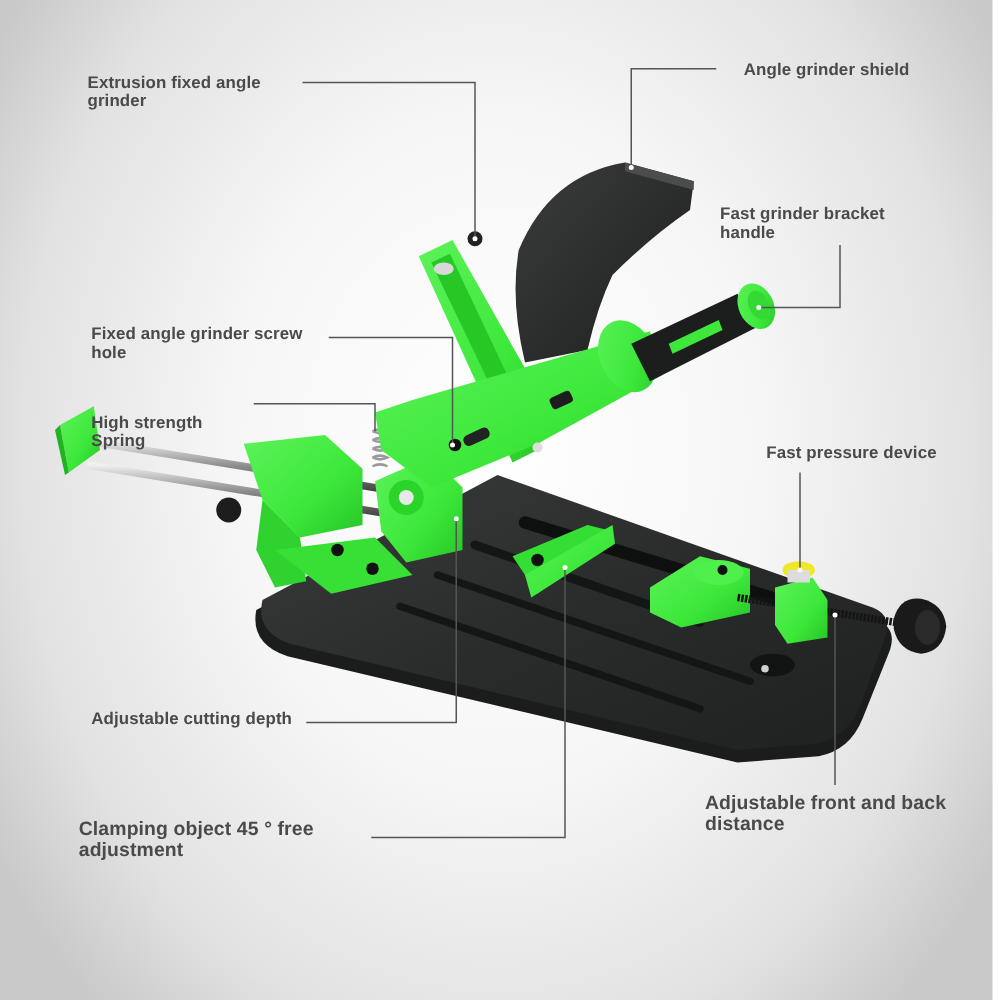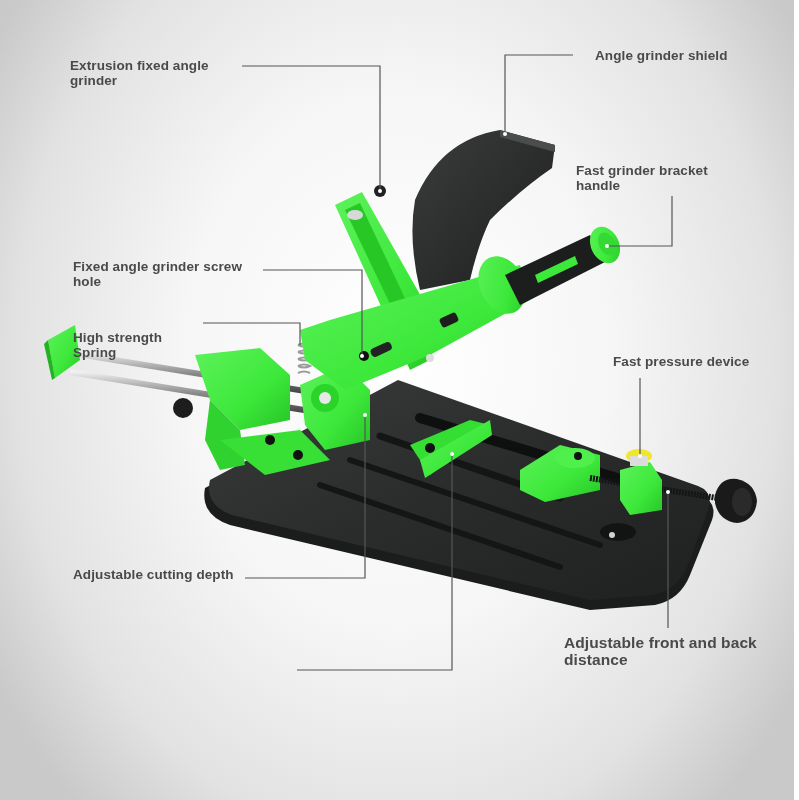--- a/index.html
+++ b/index.html
@@ -151,16 +151,18 @@
 grinder</div>
   <div class="label" style="left:595px;top:48px;">Angle grinder shield</div>
   <div class="label" style="left:576px;top:163px;">Fast grinder bracket
 handle</div>
   <div class="label" style="left:73px;top:259px;">Fixed angle grinder screw
 hole</div>
   <div class="label" style="left:73px;top:312px;margin-top:18px;">High strength
 Spring</div>
   <div class="label" style="left:613px;top:354px;">Fast pressure device</div>
   <div class="label" style="left:73px;top:567px;text-align:center;">Adjustable cutting depth</div>
+  <div class="label lg" style="left:63px;top:655px;">Clamping object 45 ° free
+adjustment</div>
   <div class="label lg" style="left:520px;top:634px;margin-left:44px;">Adjustable front and back
 distance</div>
 
 </div>
 
 </body></html>

